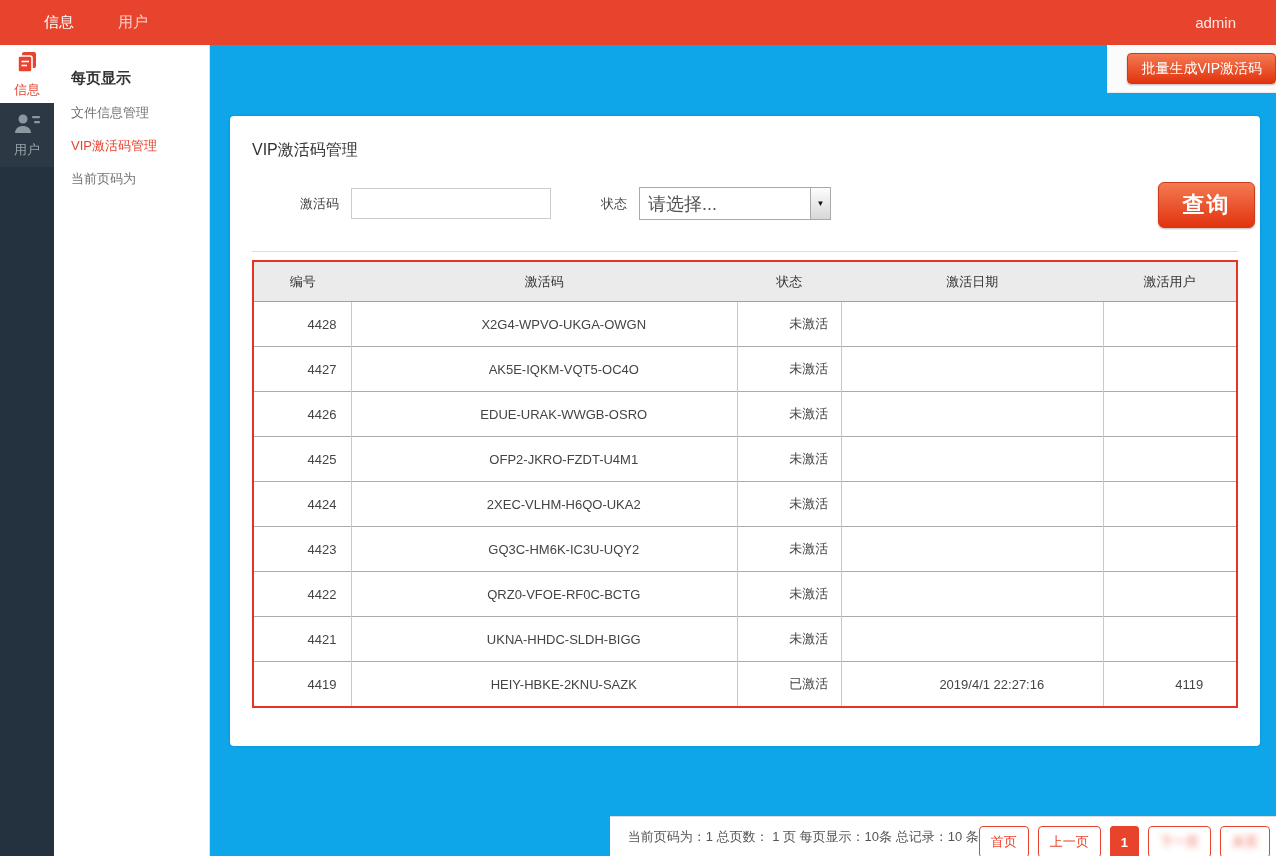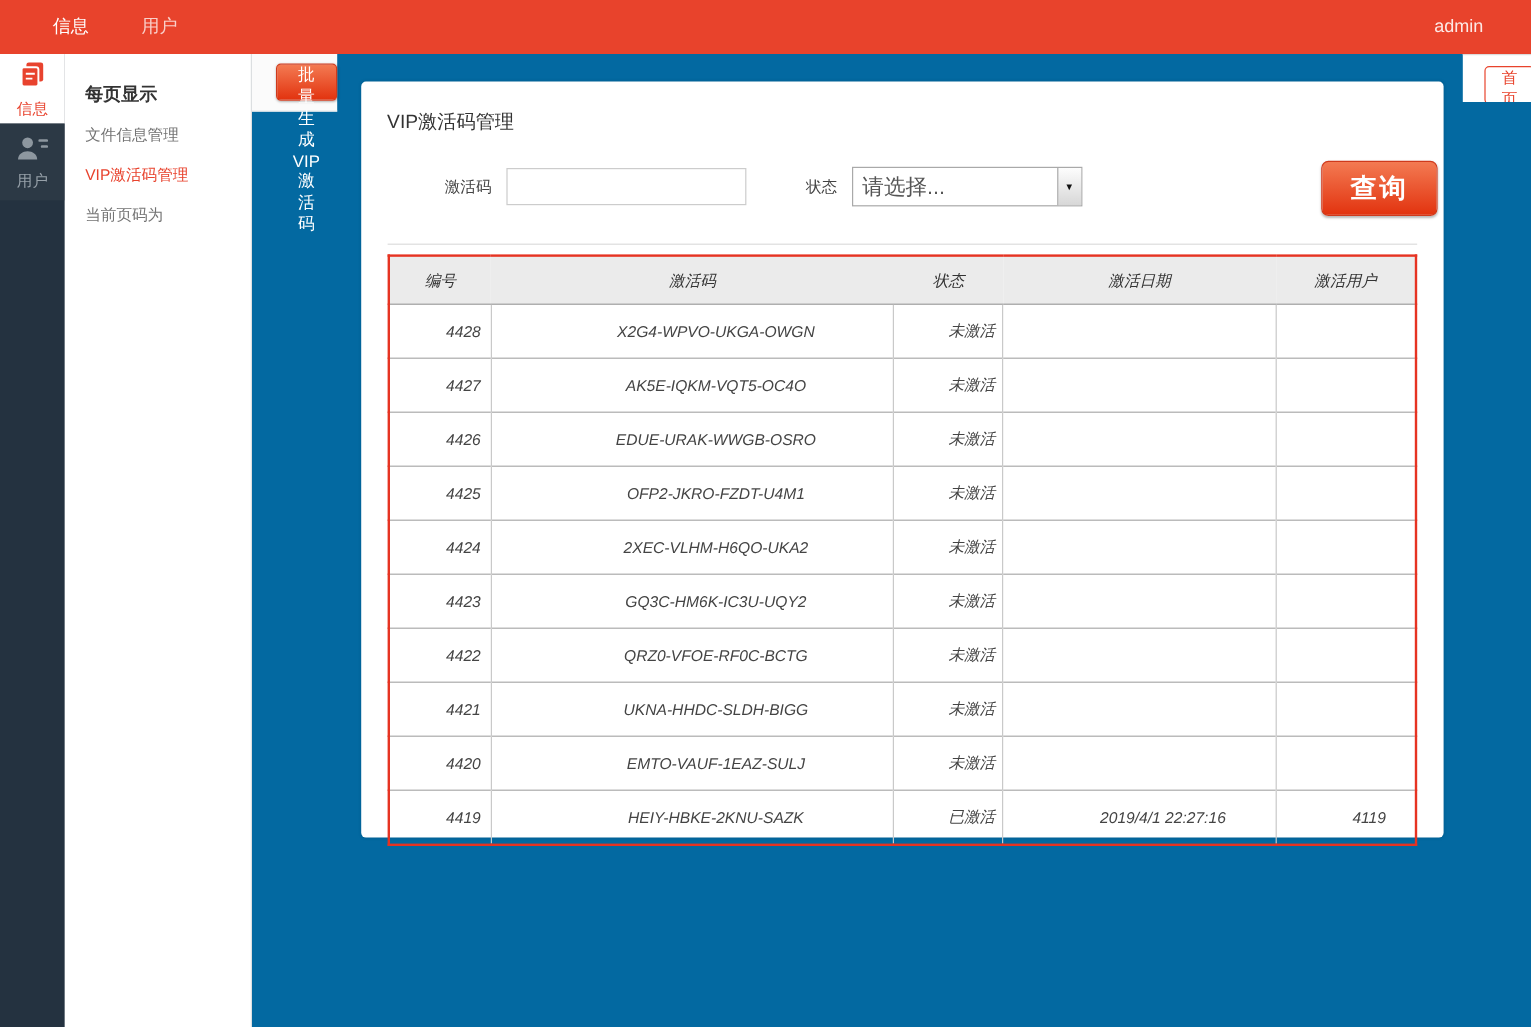--- a/index.html
+++ b/index.html
@@ -21,21 +21,21 @@
   .rail-item .rail-label { font-size:13px; color:#97a1a9; margin-top:2px; }
   .rail-item.active { background:#ffffff; }
   .rail-item.active .rail-label { color:#e8432e; }
   .rail-item.tile2 { background:#2c3945; height:64px; }
 
   .sidebar { width:155px; flex:0 0 155px; background:#ffffff; border-right:1px solid #dcdfe1; }
   .sidebar-header { font-size:15px; font-weight:bold; color:#333; margin:24px 0 0 17px; }
   .sb-item { font-size:13px; color:#737373; margin:16px 0 0 17px; cursor:pointer; line-height:17px; }
   .sb-item.active { color:#e8432e; }
 
-  .content { flex:1; min-width:0; background:#0369a1; display:flex; flex-direction:row; }
+  .content { flex:1; min-width:0; background:#0ea5e9; display:flex; flex-direction:column;align-items:flex-end; }
 
   
   .toolbar { height:47px; flex:0 0 47px; background:#fbfbfb; border-bottom:1px solid #e7eaec; }
   .btn-red {
     background:linear-gradient(#f37a52,#e2330f);
     color:#fff; border:1px solid #cf3a1c; border-radius:4px;
     box-shadow:0 1px 2px rgba(0,0,0,.28);
     cursor:pointer; font-family:inherit;
   }
   .btn-batch { margin:8px 0 0 20px; height:31px; padding:0 13px; font-size:14px; }
@@ -56,21 +56,21 @@
   .select-value { flex:1; display:flex; align-items:center; padding-left:8px; color:#555; font-size:18px; }
   .select-arrow { width:19px; background:linear-gradient(#fdfdfd,#d7d7d7); border-left:1px solid #a9a9a9;
                   display:flex; align-items:center; justify-content:center; font-size:8px; color:#111; }
   .btn-search { position:absolute; top:66px; right:5px; width:97px; height:46px;
                 font-size:22px; font-weight:bold; border-radius:6px; letter-spacing:2px; }
 
   .divider { border:none; border-top:1px solid #ddd; margin:31px 0 0 0; }
 
   
   table.codes { width:100%; border-collapse:collapse; border:2px solid #e63322; margin-top:8px;
-                font-size:13px; color:#444; table-layout:fixed;font-style:italic; }
+                font-size:13px; color:#444; table-layout:fixed; }
   table.codes th { background:#ebebeb; height:37px; font-weight:normal; color:#333;
                    border-bottom:1px solid #a0a0a0; text-align:center; }
   table.codes td { height:42px; text-align:center; border-top:1px solid #ababab; border-left:1px solid #c9c9c9;
                    overflow:hidden; white-space:nowrap;padding-left:40px; }
   table.codes td:first-child { border-left:none; }
   table.codes tbody tr:first-child td { border-top:none; }
 
   
   .footer { height:39px; flex:0 0 39px; background:#fff; border-top:1px solid #dcdcdc;
             display:flex; align-items:center; padding-left:18px; overflow:hidden; box-sizing:content-box; }
@@ -218,39 +218,33 @@
                 <td></td>
               </tr>
               <tr>
                 <td>4421</td>
                 <td>UKNA-HHDC-SLDH-BIGG</td>
                 <td>未激活</td>
                 <td></td>
                 <td></td>
               </tr>
               <tr>
-                <td>4420</td>
-                <td>EMTO-VAUF-1EAZ-SULJ</td>
-                <td>未激活</td>
-                <td></td>
-                <td></td>
-              </tr>
-              <tr>
                 <td>4419</td>
                 <td>HEIY-HBKE-2KNU-SAZK</td>
                 <td>已激活</td>
                 <td>2019/4/1 22:27:16</td>
                 <td>4119</td>
               </tr>
             </tbody>
         </table>
       </div>
     </div>
 
     <div class="footer">
+      <div class="footer-summary">当前页码为：1 总页数： 1 页 每页显示：10条 总记录：10 条</div>
       <div class="pager" id="pager">
           <button class="pg-btn"><span>首页</span></button>
           <button class="pg-btn"><span>上一页</span></button>
           <button class="pg-btn active"><span>1</span></button>
           <button class="pg-btn blurred"><span>下一页</span></button>
           <button class="pg-btn blurred"><span>末页</span></button>
         </div>
     </div>
 
   </div>

